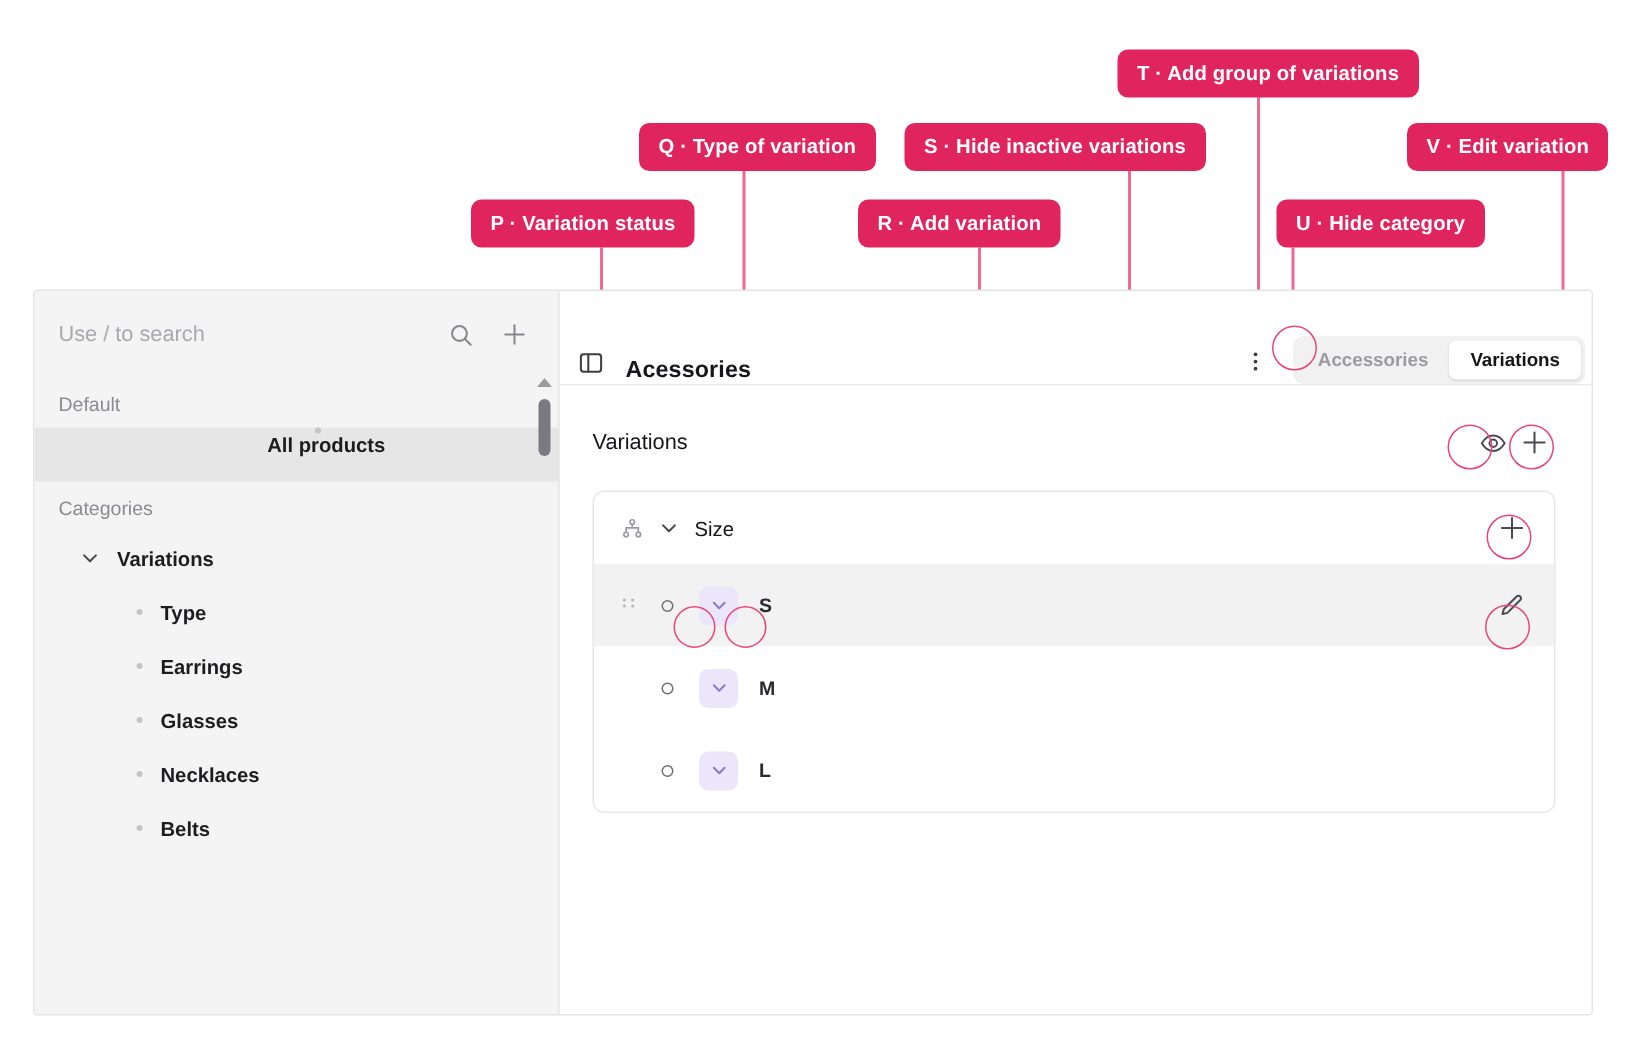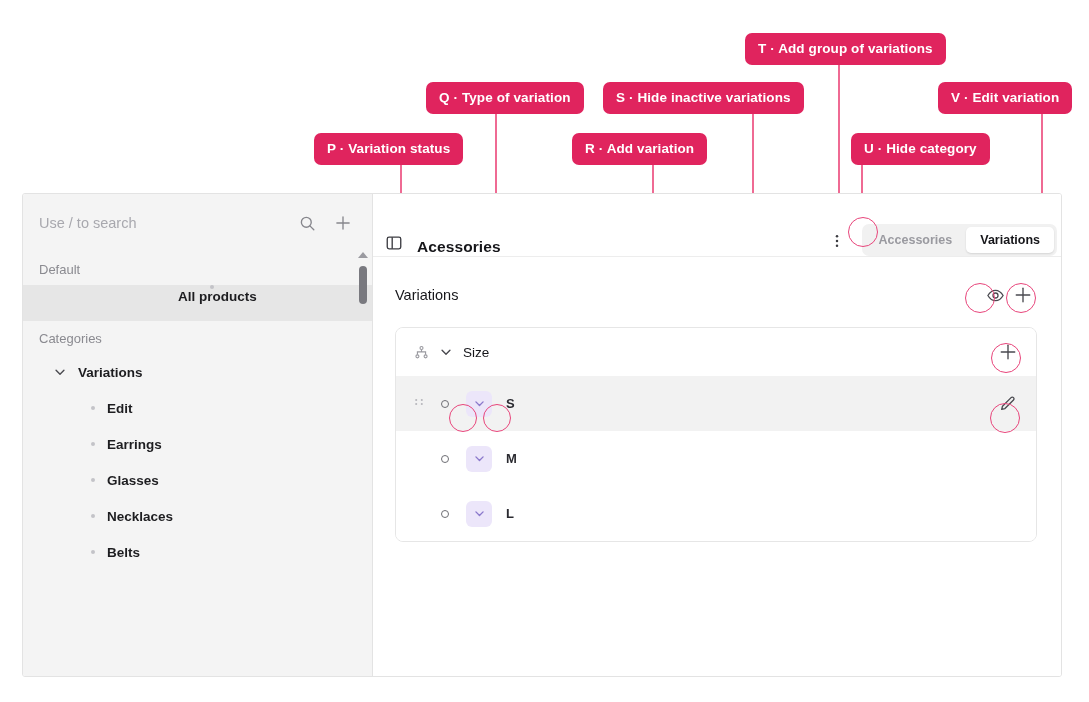--- a/index.html
+++ b/index.html
@@ -356,21 +356,21 @@
         <span class="chev">
           <svg width="14" height="14" viewBox="0 0 16 16" fill="none" stroke="currentColor" stroke-width="1.6">
             <polyline points="3.5,6 8,10.5 12.5,6" stroke-linecap="round" stroke-linejoin="round"></polyline>
           </svg>
         </span>
         <span>Variations</span>
       </div>
 
       <div class="nav-item indent-2">
         <div class="bullet"></div>
-        <span>Edit</span>
+        <span>Type</span>
       </div>
       <div class="nav-item indent-2">
         <div class="bullet"></div>
         <span>Earrings</span>
       </div>
       <div class="nav-item indent-2">
         <div class="bullet"></div>
         <span>Glasses</span>
       </div>
       <div class="nav-item indent-2">

